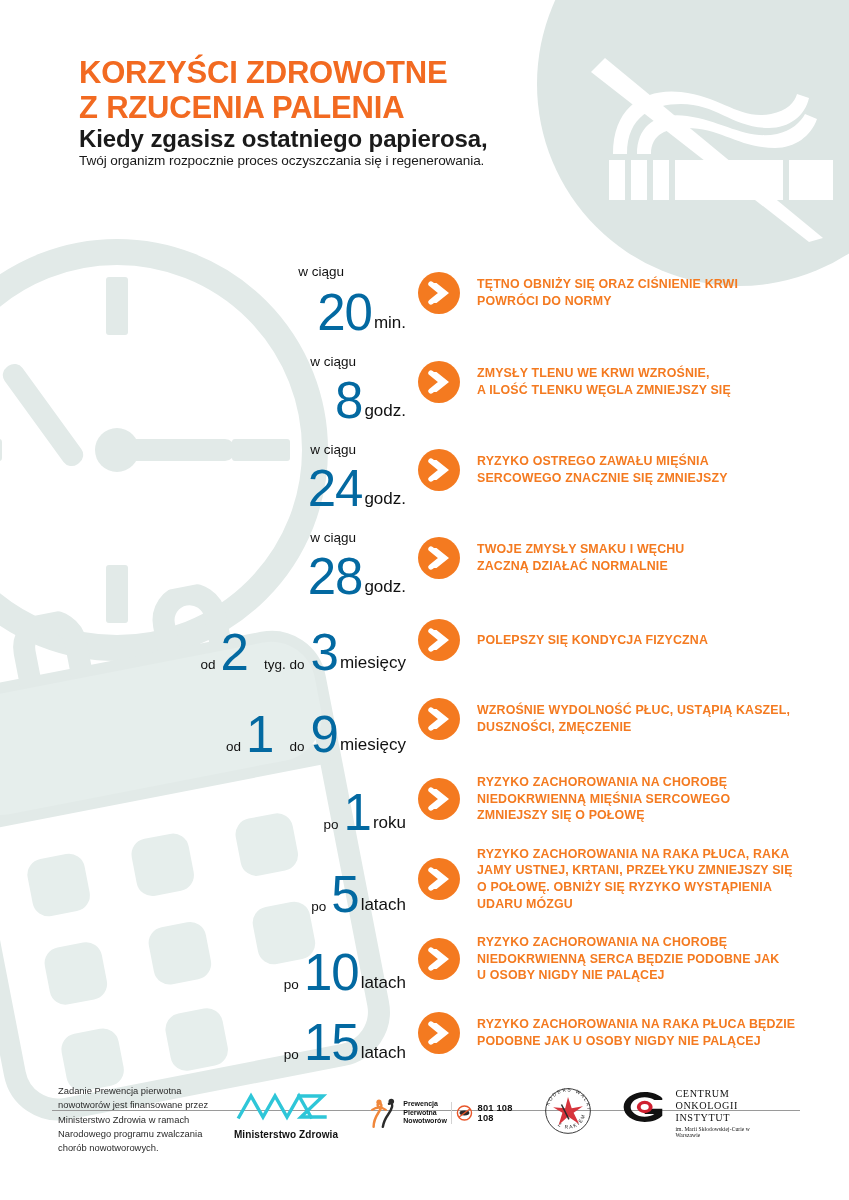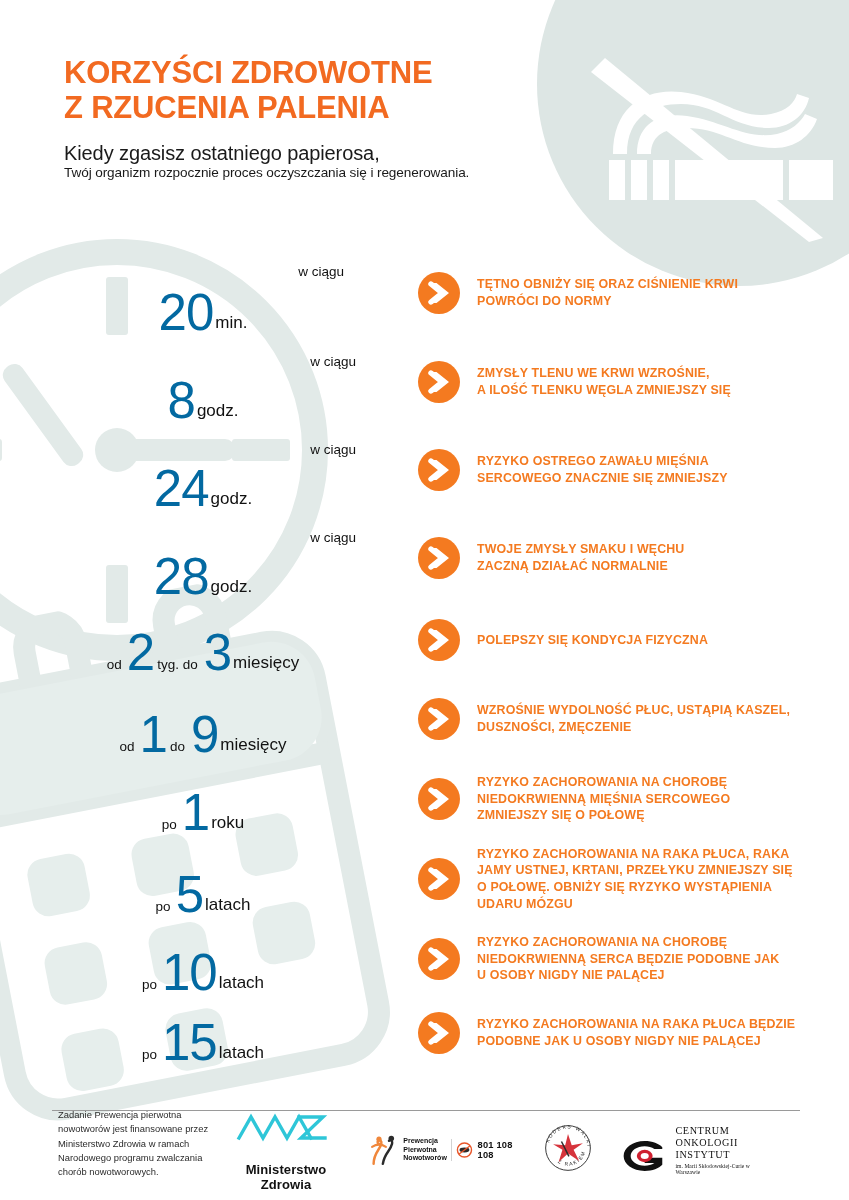--- a/index.html
+++ b/index.html
@@ -25,33 +25,32 @@
     border-radius: 50%;
     background: #dde6e4;
   }
   .wm-nosmoke { top: 42px; right: 6px; width: 272px; height: 200px; }
 
   .wm-clock { left: -118px; top: 215px; width: 470px; height: 470px; }
   .wm-calendar { left: -54px; top: 596px; width: 430px; height: 520px;
                  transform: rotate(-11deg); transform-origin: 50% 50%; }
 
   
-  .header { position: absolute; left: 64px; top: 56px; width: 530px; }
+  .header { position: absolute; left: 79px; top: 56px; width: 530px; }
   .title {
     color: #f26a21;
     font-weight: bold;
     font-size: 31px;
     line-height: 1.12;
     letter-spacing: -0.2px;
   }
   .subtitle {
-    margin-top: 17px;
     color: #1a1a1a;
-    font-size: 20px;
-    font-weight: normal;
+    font-size: 24px;
+    font-weight: bold;
     letter-spacing: -0.1px;
   }
   .subnote {
     color: #1a1a1a;
     font-size: 13.6px;
     letter-spacing: -0.1px;
   }
 
   
   .rows { position: absolute; left: 0; top: 248px; width: 849px; }
@@ -63,21 +62,21 @@
   }
 
   
   .time {
     position: relative;
     width: 418px;
     height: 100%;
     flex: 0 0 418px;
     display: flex;
     align-items: flex-end;
-    justify-content: center;
+    justify-content: flex-end;
     padding-right: 12px;
     padding-bottom: 4px;
   }
   .prefix-top {
     position: absolute;
     font-size: 13.5px;
     color: #111;
     line-height: 1;
   }
   .num {
@@ -99,21 +98,21 @@
     color: #111;
     line-height: 1;
     padding-bottom: 3px;
     margin-right: 5px;
   }
   .mid {
     font-size: 13.5px;
     color: #111;
     line-height: 1;
     padding-bottom: 3px;
-    margin: 0 6px 0 3px;
+    margin: 0 6px 0 16px;
   }
 
   
   .arrow {
     flex: 0 0 42px;
     width: 42px; height: 42px;
     border-radius: 50%;
     background: #f47a20;
     display: flex;
     align-items: center;
@@ -134,56 +133,56 @@
 
   
   .divider {
     position: absolute;
     left: 52px; top: 1110px;
     width: 748px; height: 1px;
     background: #9a9a9a;
   }
   .footer {
     position: absolute;
-    left: 0; top: 1108px;
+    left: 0; top: 1084px;
     width: 771px; height: 70px;
     display: flex;
     align-items: flex-start;
   }
   .foot-text {
     margin-left: 58px;
     width: 235px;
     font-size: 9.4px;
     line-height: 1.52;
     color: #2b2b2b;
   }
   .logos {
     display: flex;
     align-items: center;
     gap: 0;
     margin-left: 6px;
   }
   .logo { position: relative; }
   .logo-mz { width: 110px; text-align: center; margin-left: 0px; }
   .logo-mz .mzname {
-    font-size: 13px; font-weight: bold; color: #111; margin-top: 14px;
+    font-size: 10px; font-weight: bold; color: #111; margin-top: 2px;
     letter-spacing: 0.1px;
   }
   .logo-ppn { width: 150px; margin-left: 28px; display: flex; align-items: center; }
   .ppn-words {
     font-size: 7px; font-weight: bold; color: #111; line-height: 1.25;
     margin-left: 2px;
   }
   .ppn-phone {
     font-size: 9.3px; font-weight: bold; color: #111; margin-left: 5px;
     letter-spacing: 0.2px;
   }
   .ppn-sep { width: 1px; height: 22px; background: #d2d2d2; margin: 0 4px; }
   .logo-kodeks { width: 58px; margin-left: 22px; }
-  .logo-co { width: 150px; margin-left: 22px; display: flex; align-items: flex-end; }
+  .logo-co { width: 150px; margin-left: 22px; display: flex; align-items: flex-start; }
   .co-text { margin-left: 7px; }
   .co-line {
     font-family: "Liberation Serif", serif;
     font-size: 10.2px; color: #111; line-height: 1.18; letter-spacing: 0.6px;
   }
   .co-sub {
     font-family: "Liberation Serif", serif;
     font-size: 5.5px; color: #111; margin-top: 2px; letter-spacing: 0.1px;
   }
 </style>

